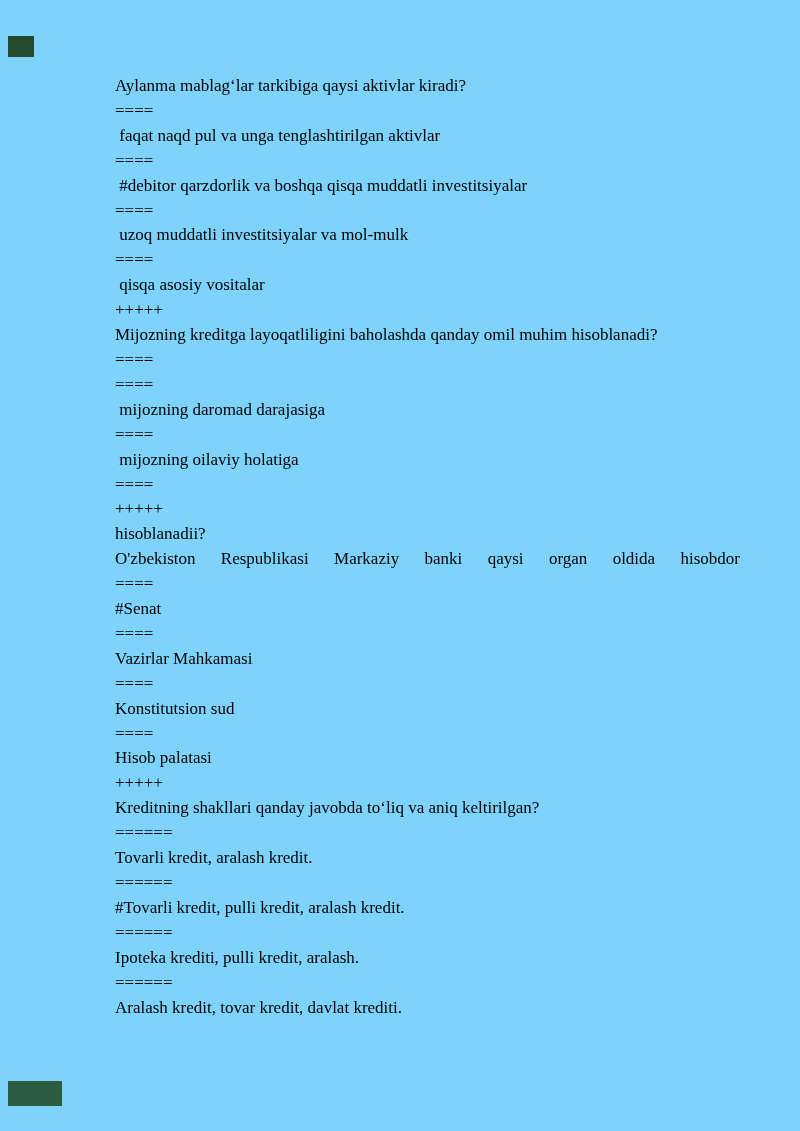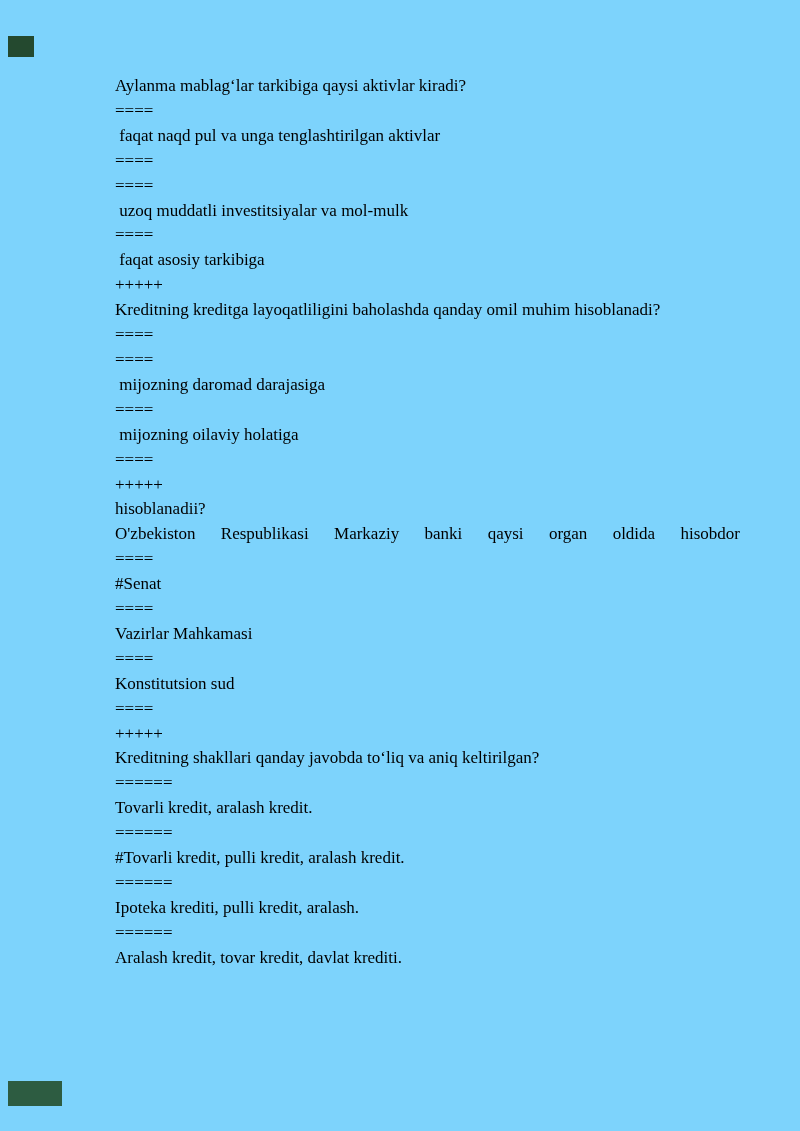--- a/index.html
+++ b/index.html
@@ -56,42 +56,44 @@
 <body>
 
 <div class="page" style="color: rgb(0, 0, 0); background: #7dd3fc;">
   <div class="corner-mark top-left" style="background: rgb(36, 73, 47);"></div>
   <div class="corner-mark bottom-left" style="background: rgb(45, 92, 65);"></div>
   <div class="content" id="doc-lines">
       <div class="line question">Aylanma mablagʻlar tarkibiga qaysi aktivlar kiradi?</div>
       <div class="line separator">====</div>
       <div class="line answer"> faqat naqd pul va unga tenglashtirilgan aktivlar</div>
       <div class="line separator">====</div>
+      <div class="line answer"> #debitor qarzdorlik va boshqa qisqa muddatli investitsiyalar</div>
       <div class="line separator">====</div>
       <div class="line answer"> uzoq muddatli investitsiyalar va mol-mulk</div>
       <div class="line separator">====</div>
-      <div class="line answer"> faqat asosiy tarkibiga</div>
+      <div class="line answer"> qisqa asosiy vositalar</div>
       <div class="line separator">+++++</div>
-      <div class="line question">Kreditning kreditga layoqatliligini baholashda qanday omil muhim hisoblanadi?</div>
+      <div class="line question">Mijozning kreditga layoqatliligini baholashda qanday omil muhim hisoblanadi?</div>
       <div class="line separator">====</div>
       <div class="line separator">====</div>
       <div class="line answer"> mijozning daromad darajasiga</div>
       <div class="line separator">====</div>
       <div class="line answer"> mijozning oilaviy holatiga</div>
       <div class="line separator">====</div>
       <div class="line separator">+++++</div>
       <div class="line question">hisoblanadii?</div>
       <div class="line question-justified">O'zbekiston Respublikasi Markaziy banki qaysi organ oldida hisobdor</div>
       <div class="line separator">====</div>
       <div class="line answer">#Senat</div>
       <div class="line separator">====</div>
       <div class="line answer">Vazirlar Mahkamasi</div>
       <div class="line separator">====</div>
       <div class="line answer">Konstitutsion sud</div>
       <div class="line separator">====</div>
+      <div class="line answer">Hisob palatasi</div>
       <div class="line separator">+++++</div>
       <div class="line question">Kreditning shakllari qanday javobda toʻliq va aniq keltirilgan?</div>
       <div class="line separator">======</div>
       <div class="line answer">Tovarli kredit, aralash kredit.</div>
       <div class="line separator">======</div>
       <div class="line answer">#Tovarli kredit, pulli kredit, aralash kredit.</div>
       <div class="line separator">======</div>
       <div class="line answer">Ipoteka krediti, pulli kredit, aralash.</div>
       <div class="line separator">======</div>
       <div class="line answer">Aralash kredit, tovar kredit, davlat krediti.</div>

